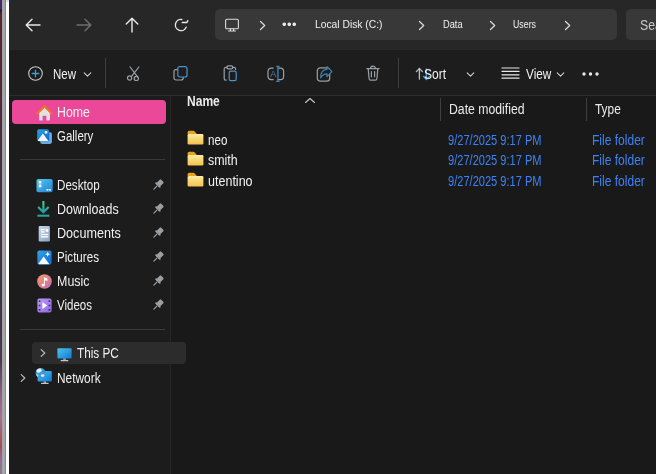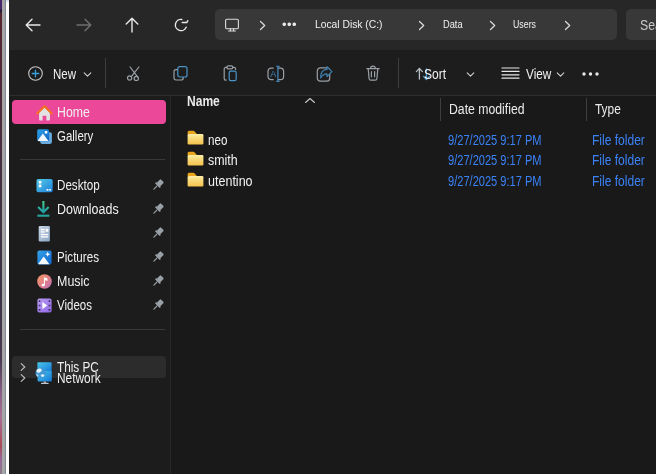--- a/index.html
+++ b/index.html
@@ -237,20 +237,21 @@
           <stop offset="1" stop-color="#8aa3c2"></stop>
         </linearGradient>
       </defs>
       <rect x="2.7" y="0.9" width="11.2" height="15.5" rx="1.2" fill="url(#doc)"></rect>
       <rect x="4.9" y="4" width="3.8" height="1.3" fill="#ffffff"></rect>
       <rect x="4.9" y="6.3" width="3.8" height="1.3" fill="#ffffff"></rect>
       <rect x="9.7" y="3.8" width="2.6" height="3" fill="#ffffff"></rect>
       <rect x="4.9" y="8.9" width="7.4" height="1.3" fill="#ffffff"></rect>
       <rect x="4.9" y="11.2" width="7.4" height="1.3" fill="#ffffff"></rect>
     </svg>
+    <div class="slabel tx"><span style="transform:scaleX(0.90)">Documents</span></div>
     <svg class="pin" width="15" height="15" viewBox="0 0 15 15" fill="#9aa0a6">
       <g transform="rotate(45 7.5 7.5)">
         <rect x="5" y="0.8" width="5" height="5.6" rx="1"></rect>
         <rect x="4" y="6" width="7" height="1.8" rx="0.9"></rect>
         <rect x="6.9" y="7.8" width="1.2" height="5.4" rx="0.6"></rect>
       </g>
     </svg>
   </div>
   <div class="abs srow" style="top:244.5px;">
     <svg class="icon16" width="17" height="17" viewBox="0 0 17 17">
@@ -326,21 +327,21 @@
     <svg class="pin" width="15" height="15" viewBox="0 0 15 15" fill="#9aa0a6">
       <g transform="rotate(45 7.5 7.5)">
         <rect x="5" y="0.8" width="5" height="5.6" rx="1"></rect>
         <rect x="4" y="6" width="7" height="1.8" rx="0.9"></rect>
         <rect x="6.9" y="7.8" width="1.2" height="5.4" rx="0.6"></rect>
       </g>
     </svg>
   </div>
   <div class="abs hsep" style="top:329px;"></div>
 
-  <div class="abs srow" style="top:356px;height:22px;background:#2c2c2c;">
+  <div class="abs srow" style="top:342px;height:22px;background:#2c2c2c;margin-left:20px;">
     <svg class="abs" style="left:6px;top:6px" width="10" height="10" viewBox="0 0 10 10" fill="none" stroke="#b9b9b9" stroke-width="1.2" stroke-linecap="round" stroke-linejoin="round">
       <path d="M3.2 1.6 L6.8 5 L3.2 8.4"></path>
     </svg>
     <svg class="icon16" width="17" height="17" viewBox="0 0 17 17">
       <defs>
         <linearGradient id="pc" x1="0" y1="0" x2="1" y2="1">
         <stop offset="0" stop-color="#49c6e8"></stop>
           <stop offset="1" stop-color="#1478d8"></stop>
         </linearGradient>
       </defs>

